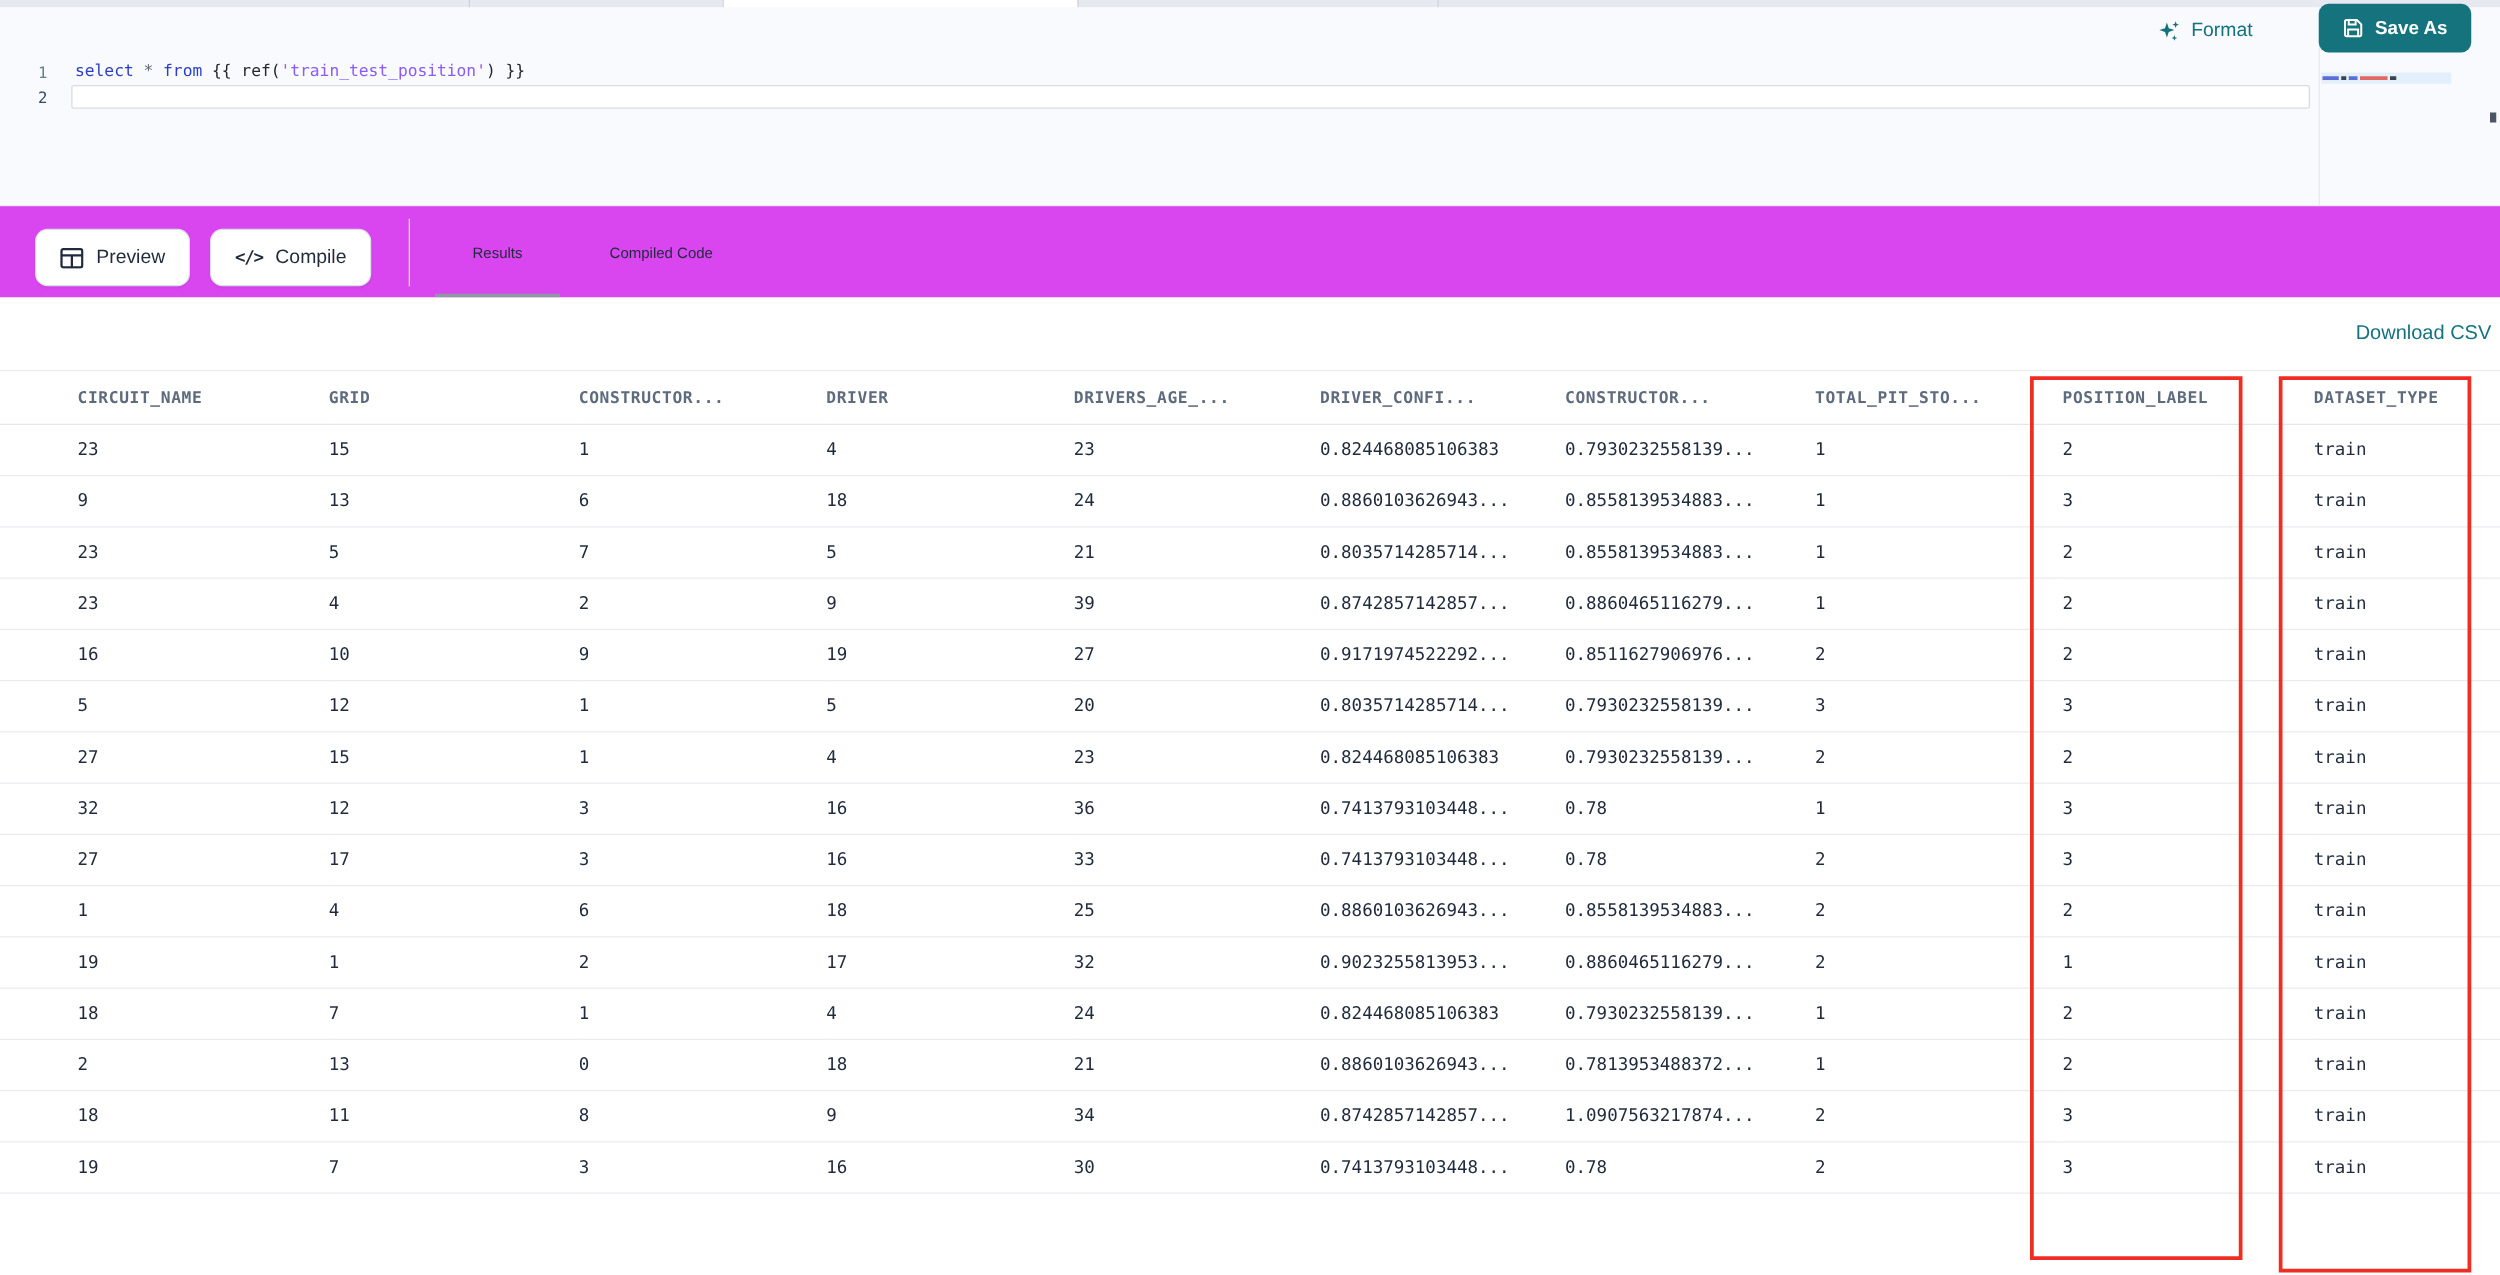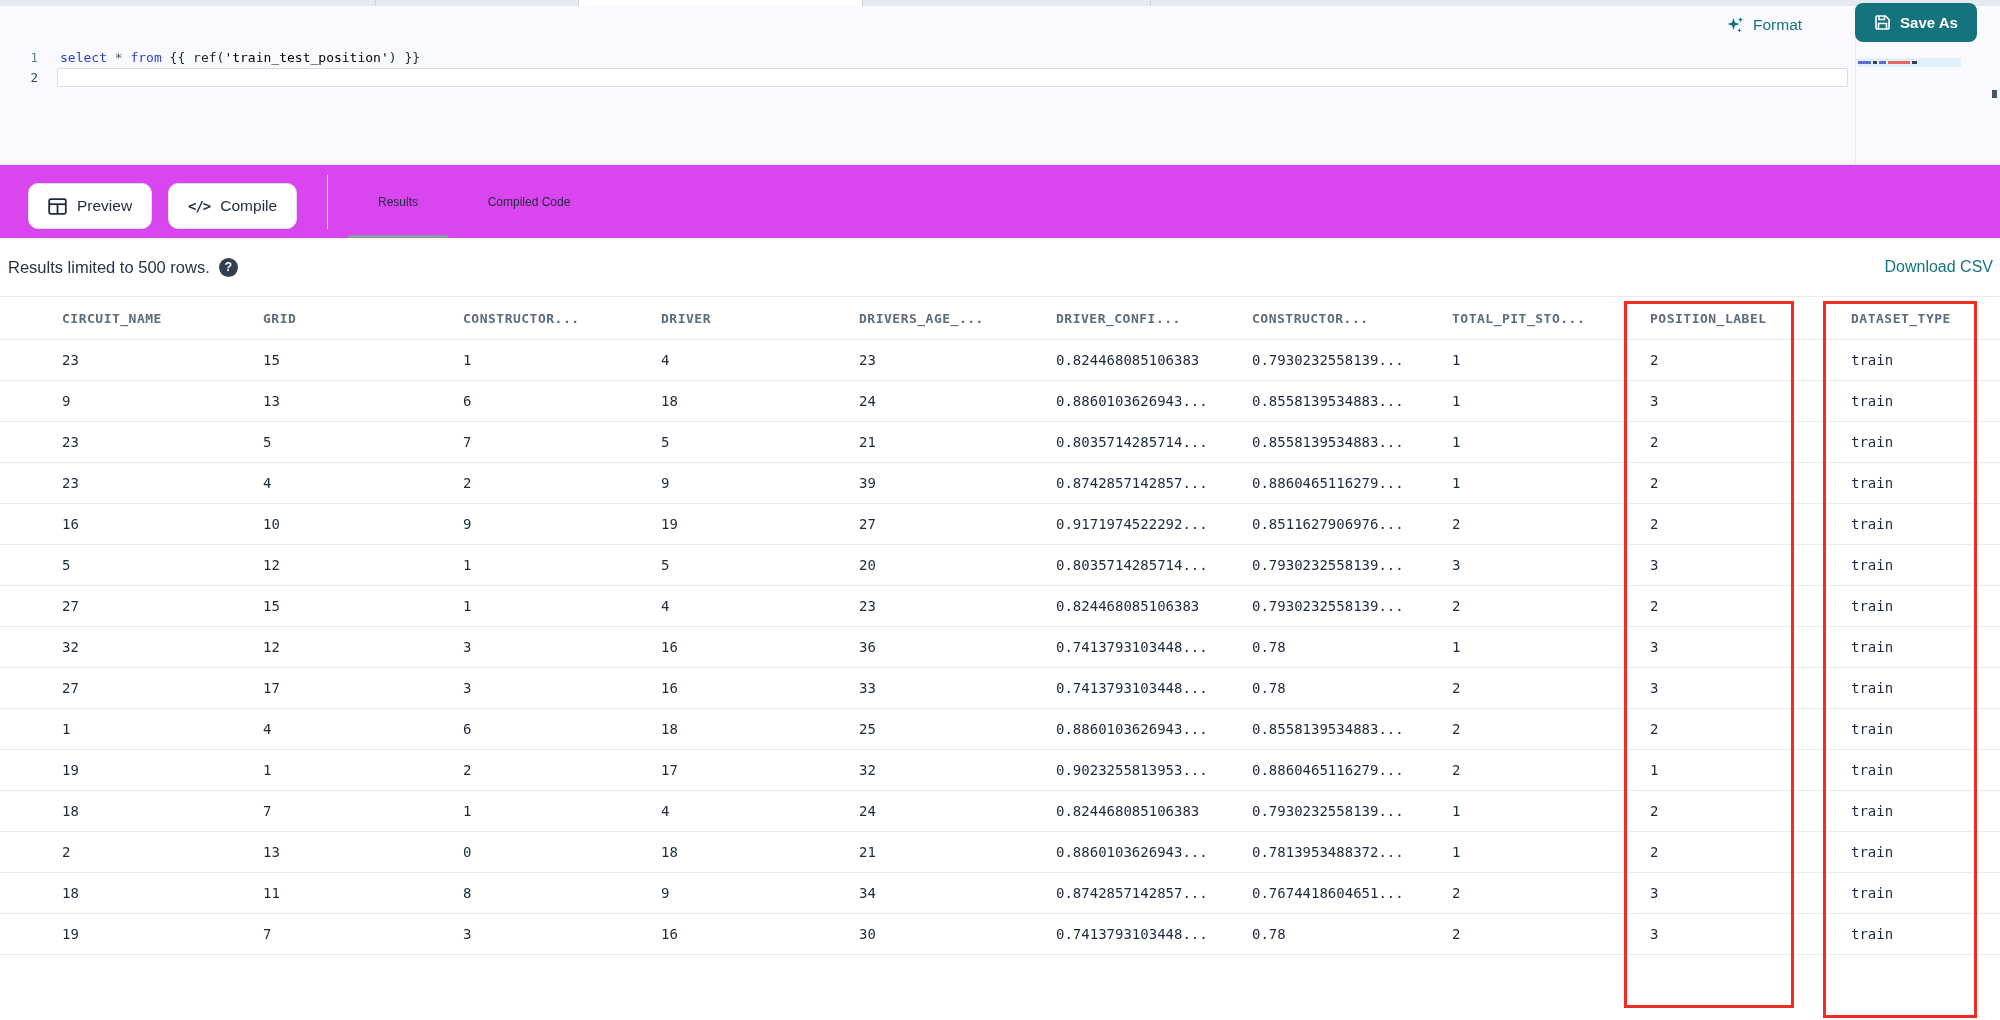--- a/index.html
+++ b/index.html
@@ -12,21 +12,21 @@
   .tabstrip .seg-active{position:absolute;left:578px;top:0;width:284px;height:6px;background:#ffffff;}
   .tabstrip .sep{position:absolute;top:0;width:1px;height:6px;background:#ccd1da;}
   
   .editor{position:absolute;top:6px;left:0;width:2000px;height:158px;background:#f9fafd;}
   .gutter-num{position:absolute;width:24px;text-align:right;font:12.5px "DejaVu Sans Mono",monospace;}
   .gutter-num.n1{left:14px;top:44px;color:#61808f;}
   .gutter-num.n2{left:14px;top:64px;color:#31486e;}
   .active-line{position:absolute;left:57px;top:62px;width:1791px;height:19px;background:#ffffff;
     border:1px solid #d8dce3;border-radius:2px;box-sizing:border-box;}
   .code-line{position:absolute;left:60px;top:44px;font:13px "DejaVu Sans Mono",monospace;white-space:pre;z-index:2;}
-  .tk-kw{color:#2b3fc4;} .tk-op{color:#5a6470;} .tk-str{color:#000000;} .tk-pl{color:#23292f;} .tk-fn{color:#23292f;}
+  .tk-kw{color:#2b3fc4;} .tk-op{color:#5a6470;} .tk-str{color:#8b5cf6;} .tk-pl{color:#23292f;} .tk-fn{color:#23292f;}
   .editor-vsep{position:absolute;left:1855px;top:0;width:1px;height:158px;background:#e8eaf0;}
   .minimap-row{position:absolute;left:1857px;top:52px;width:104px;height:9px;background:#e3f0fb;font-size:0;}
   .minimap-row i{display:inline-block;height:3px;margin:3px 1px 0 1px;vertical-align:top;}
   .scroll-dot{position:absolute;left:1992px;top:84px;width:5px;height:8px;background:#4a5568;}
   
   .format-btn{position:absolute;left:1726px;top:13px;height:24px;display:flex;align-items:center;gap:8px;
     color:#12727e;font-size:15.5px;font-weight:500;cursor:pointer;z-index:6;}
   .saveas-btn{position:absolute;left:1855px;top:3px;width:122px;height:39px;background:#15737e;border-radius:8px;
     display:flex;align-items:center;justify-content:center;gap:9px;color:#ffffff;font-size:15px;font-weight:600;
     cursor:pointer;z-index:6;}
@@ -123,24 +123,20 @@
     <span class="code-glyph">&lt;/&gt;</span>
     <span>Compile</span>
   </div>
   <div class="vsep"></div>
   <div class="tab tab-results">Results</div>
   <div class="tab tab-compiled">Compiled Code</div>
   <div class="tab-underline"></div>
 </div>
 
 <div class="results-bar">
-  <div class="limit-wrap">
-    <span class="limit-text">Results limited to 500 rows.</span>
-    <span class="help-icon">?</span>
-  </div>
   <div class="download-csv">Download CSV</div>
 </div>
 
 <div class="table-wrap">
   <table>
     <colgroup>
       <col style="width:263px">
         <col style="width:200px">
         <col style="width:198px">
         <col style="width:198px">
@@ -322,21 +318,21 @@
           <td>2</td>
           <td>train</td>
         </tr>
         <tr>
           <td>18</td>
           <td>11</td>
           <td>8</td>
           <td>9</td>
           <td>34</td>
           <td>0.8742857142857...</td>
-          <td>0.7674418604651...</td>
+          <td>1.0907563217874...</td>
           <td>2</td>
           <td>3</td>
           <td>train</td>
         </tr>
         <tr>
           <td>19</td>
           <td>7</td>
           <td>3</td>
           <td>16</td>
           <td>30</td>

